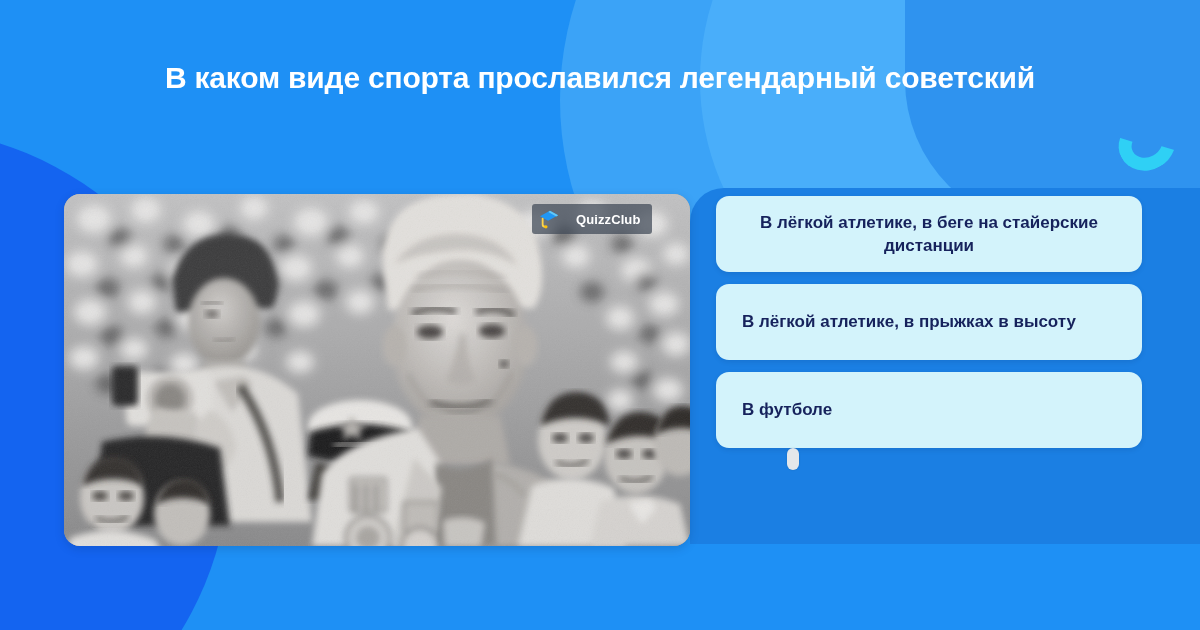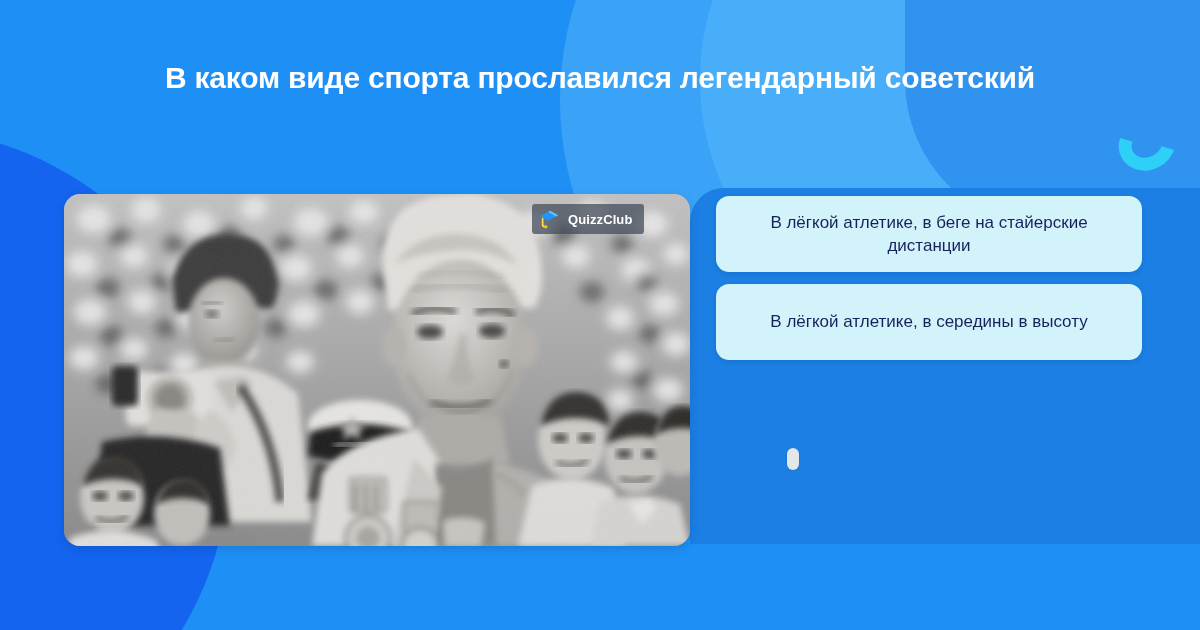--- a/index.html
+++ b/index.html
@@ -82,21 +82,21 @@
     box-shadow: 0 3px 10px rgba(0,40,90,0.18);
     background:#9a9a9a;
   }
   #photo-svg { display:block; width:100%; height:100%; }
 
   
   #watermark {
     position:absolute; z-index:6;
     left: 532px; top: 204px;
     height: 30px;
-    display:flex; align-items:center; gap:8px;
+    display:flex; align-items:center; gap:16px;
     padding: 0 12px 0 6px;
     background: rgba(62,72,86,0.72);
     border-radius: 3px;
   }
   #watermark .cap { width:22px; height:20px; display:block; }
   #watermark .wm-text {
     color:#ffffff; font-size:13px; font-weight:700;
     letter-spacing:0.1px; white-space:nowrap;
   }
 
@@ -104,26 +104,26 @@
   #answers {
     position:absolute; z-index:5;
     left: 716px; top: 196px;
     width: 426px;
     display:flex; flex-direction:column; gap:12px;
   }
   .answer {
     background: #d3f3fb;
     border-radius: 13px;
     min-height: 76px;
-    display:flex; align-items:center; justify-content:center;
+    display:flex; align-items:center; justify-content:flex-start;
     text-align:center;
     padding: 8px 26px;
     color:#16225c;
     font-size: 17px;
-    font-weight: 400;
+    font-weight: 700;
     line-height: 1.38;
     box-shadow: 0 2px 5px rgba(0,35,80,0.12);
     cursor:pointer;
   }
 
   
   #nub {
     position:absolute; z-index:7;
     left: 787px; top: 448px;
     width: 12px; height: 22px;
@@ -387,17 +387,20 @@
     <circle cx="8.6" cy="19.6" r="1.8" fill="#ffc107"></circle>
   </svg>
   <span class="wm-text">QuizzClub</span>
 </div>
 
 <div id="answers">
   <div class="answer">
     <span>В лёгкой атлетике, в беге на стайерские дистанции</span>
   </div>
   <div class="answer">
-    <span>В лёгкой атлетике, в середины в высоту</span>
+    <span>В лёгкой атлетике, в прыжках в высоту</span>
+  </div>
+  <div class="answer">
+    <span>В футболе</span>
   </div>
 </div>
 
 <div id="nub"></div>
 
 </body></html>

